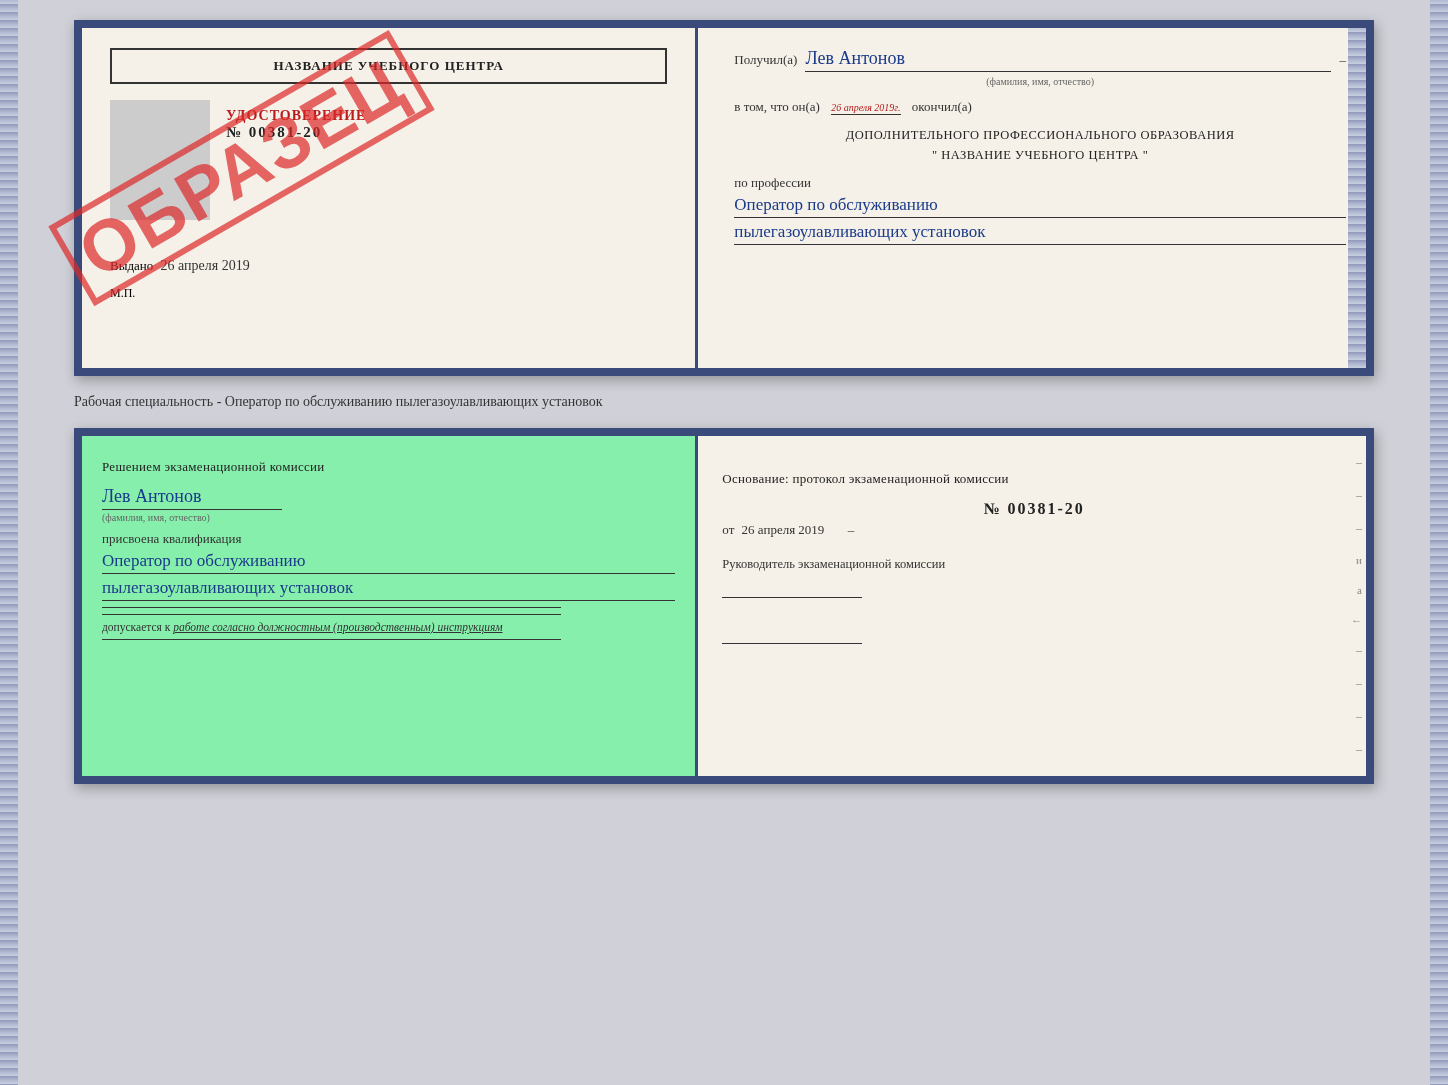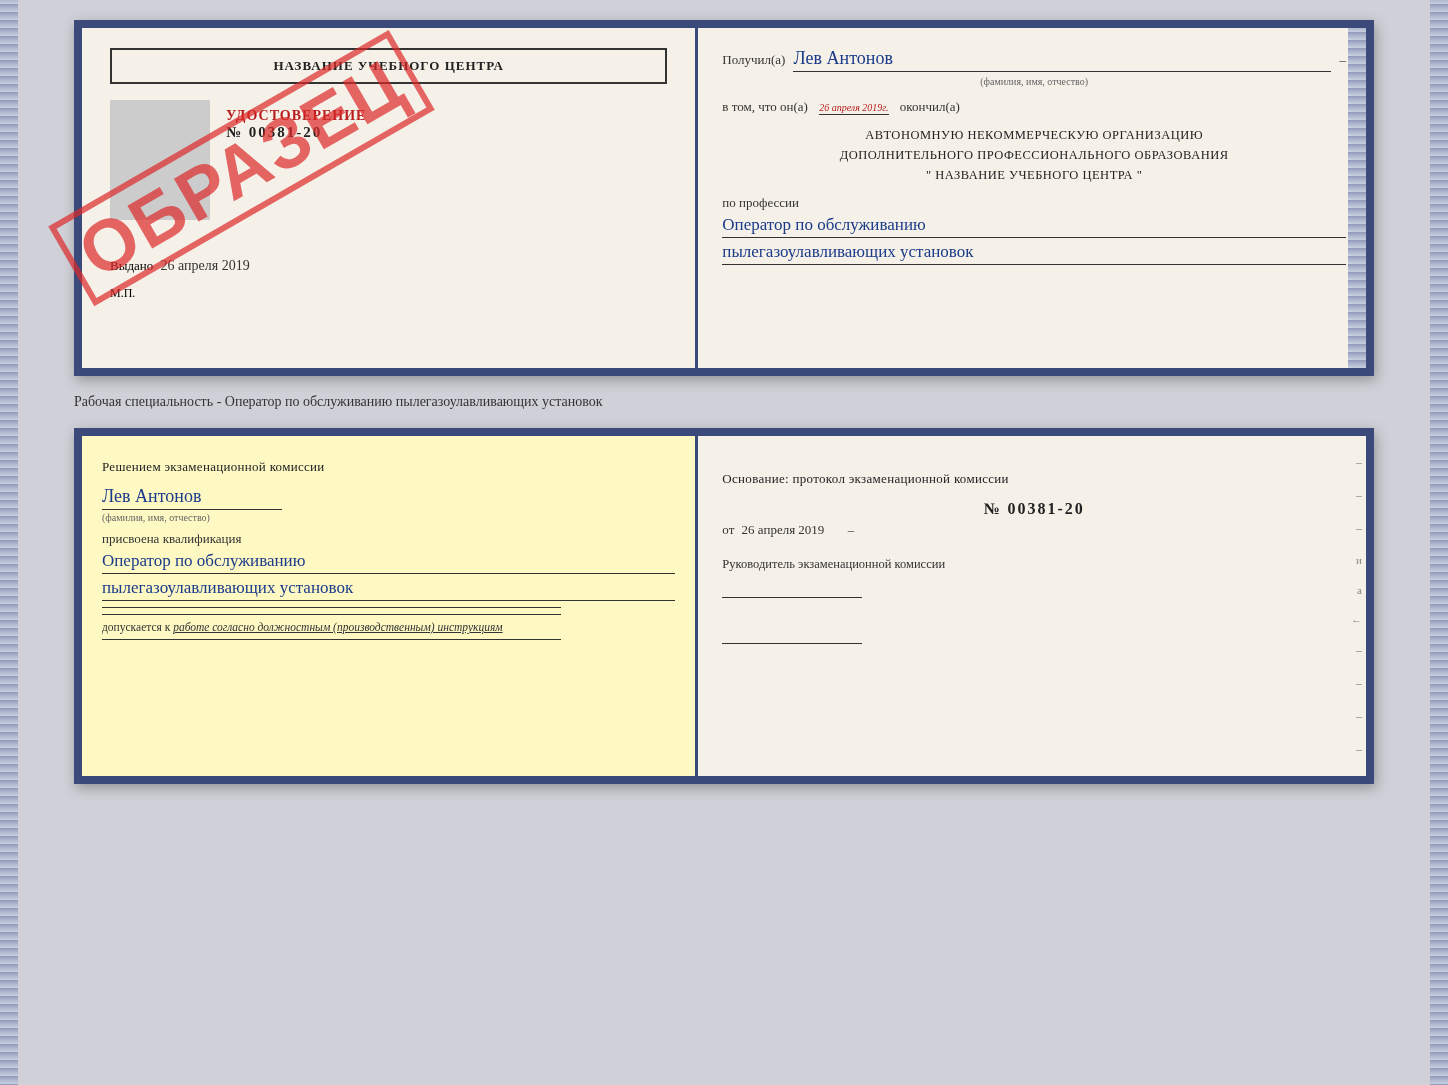--- a/index.html
+++ b/index.html
@@ -36,21 +36,21 @@
       width: 48%;
       border-right: 3px solid #3a4a7a;
       padding: 20px;
       position: relative;
       background: #f5f0e8;
       min-height: 340px;
     }
 
     .cert-right {
       width: 52%;
-      padding: 20px 20px 20px 24px;
+      padding: 20px 20px 20px 36px;
       background: #f5f0e8;
       position: relative;
     }
 
     
     .spine-left {
       position: absolute;
       left: 0; top: 0; bottom: 0;
       width: 18px;
       background: repeating-linear-gradient(
@@ -250,21 +250,21 @@
       width: 100%;
       border: 8px solid #3a4a7a;
       background: #f5f0e8;
       box-shadow: 2px 4px 12px rgba(0,0,0,0.3);
     }
 
     .bottom-left {
       width: 48%;
       border-right: 3px solid #3a4a7a;
       padding: 20px 20px 20px 20px;
-      background: #fef9c3;
+      background: #86efac;
       min-height: 340px;
       position: relative;
     }
 
     .bottom-right {
       width: 52%;
       padding: 32px 20px 20px 24px;
       background: #f5f0e8;
       position: relative;
     }
@@ -387,21 +387,20 @@
       </div>
       <span class="fio-caption">(фамилия, имя, отчество)</span>
 
       <div class="v-tom">
         <span>в том, что он(а)</span>
         <span class="date-handwritten" style="margin: 0 8px;">26 апреля 2019г.</span>
         <span>окончил(а)</span>
       </div>
 
       <div class="org-block">
-        <div>АВТОНОМНУЮ НЕКОММЕРЧЕСКУЮ ОРГАНИЗАЦИЮ</div>
         <div>ДОПОЛНИТЕЛЬНОГО ПРОФЕССИОНАЛЬНОГО ОБРАЗОВАНИЯ</div>
         <div>
           <span>"</span>
           <span>НАЗВАНИЕ УЧЕБНОГО ЦЕНТРА</span>
           <span>"</span>
         </div>
       </div>
 
       <div class="po-professii">по профессии</div>
       <span class="profession-handwritten">Оператор по обслуживанию</span>

